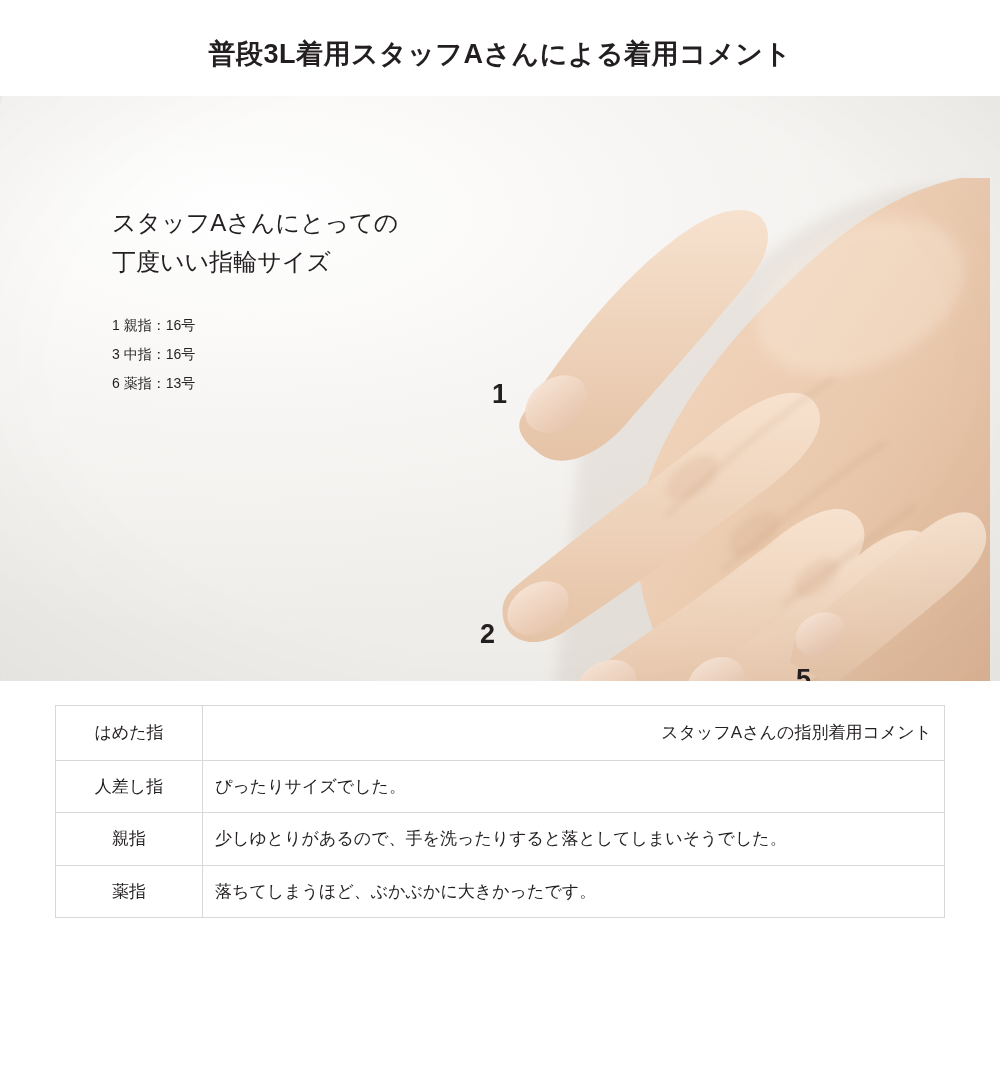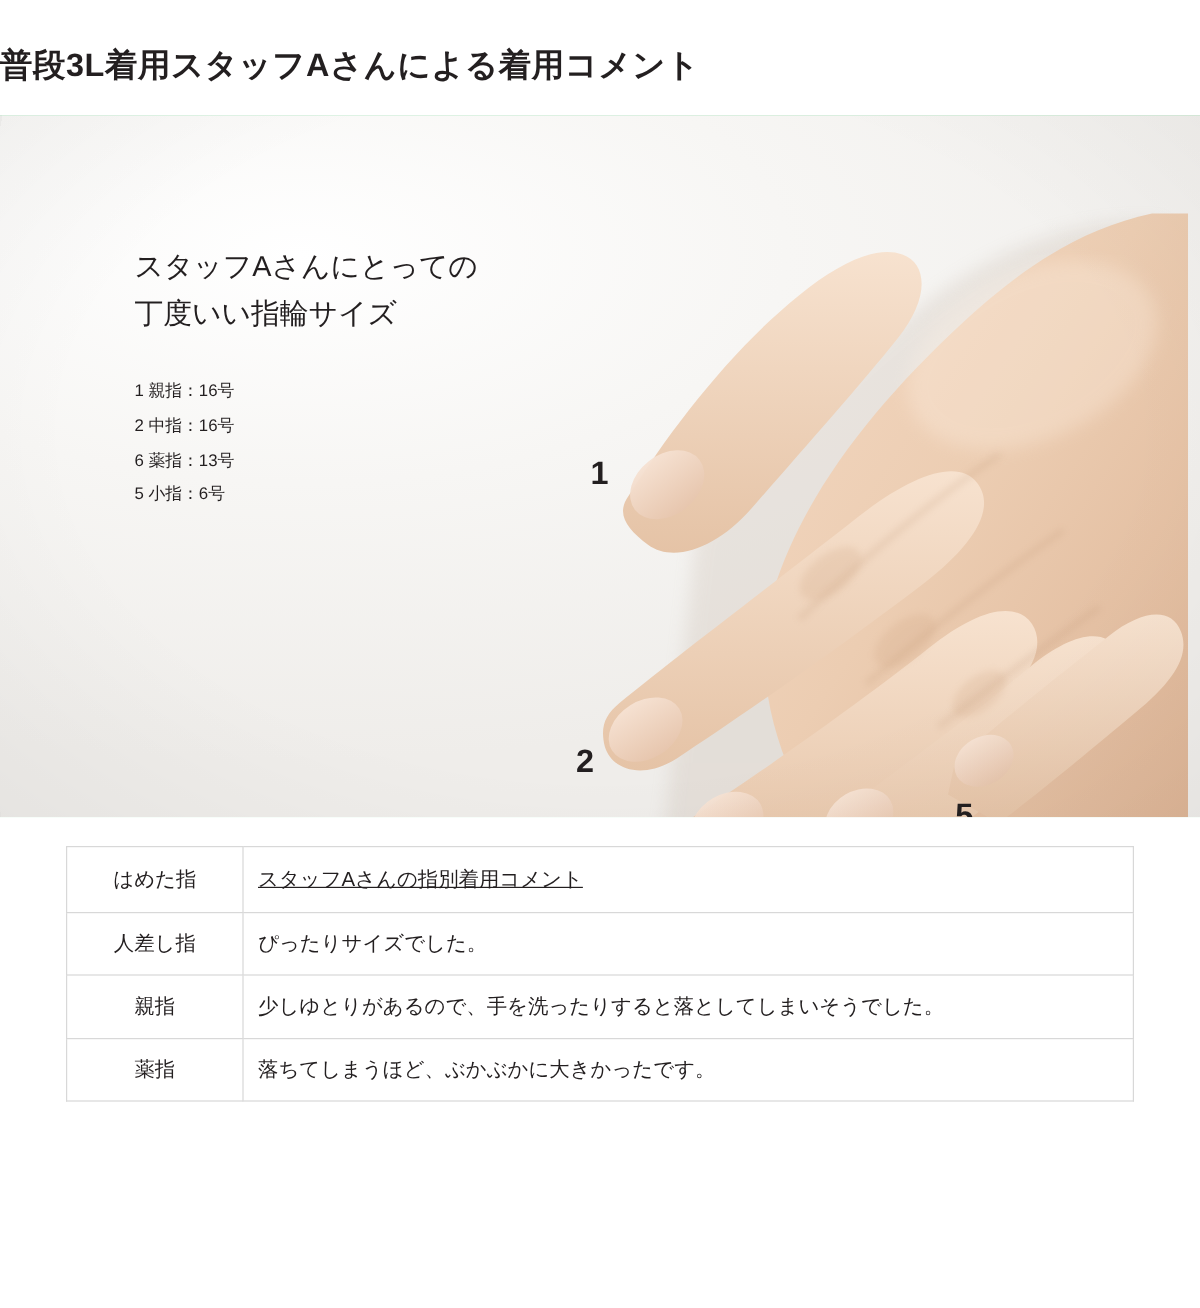--- a/index.html
+++ b/index.html
@@ -12,38 +12,38 @@
     height: 1090px;
     font-family: "Liberation Sans", "DejaVu Sans", sans-serif;
     color: #231f20;
     position: relative;
     overflow: hidden;
   }
 
   
   .page-title {
     width: 100%;
-    text-align: left;
+    text-align: center;
     font-size: 27px;
     font-weight: bold;
     letter-spacing: 0.5px;
     line-height: 1.2;
     padding-top: 38px;
     padding-bottom: 26px;
     box-sizing: border-box;
     color: #231f20;
   }
 
   
   .photo {
     position: relative;
     width: 1000px;
     height: 585px;
     overflow: hidden;
-    background: #22c55e;
+    background: #c2410c;
   }
   
   .cloth {
     position: absolute;
     inset: 0;
     background:
       radial-gradient(ellipse 900px 420px at 25% 20%, #ffffff 0%, #f7f6f4 45%, #efedea 100%),
       linear-gradient(115deg, #fbfbfa 0%, #f2f1ee 60%, #eceae6 100%);
   }
   .cloth::after {
@@ -132,21 +132,21 @@
     white-space: nowrap;
   }
   td.col-comment {
     padding-left: 18px;
   }
   tr.head-row td {
     text-align: center;
     padding-top: 14px;
     padding-bottom: 14px;
   }
-  tr.head-row td.col-comment { text-align: left; padding-left: 12px; text-decoration: underline; }
+  tr.head-row td.col-comment { text-align: right; padding-left: 12px; }
 </style>
 </head>
 <body>
 
 <div class="page-title">普段3L着用スタッフAさんによる着用コメント</div>
 
 <div class="photo">
   <div class="cloth"></div>
 
   <div class="hand-wrap">
@@ -242,23 +242,22 @@
     </svg>
   </div>
 
   <div class="vignette"></div>
 
   <div class="caption">
     <p class="caption-head">スタッフAさんにとっての
 丁度いい指輪サイズ</p>
     <ul class="size-list">
       <li>1 親指：16号</li>
-      <li>2 中指：16号</li>
+      <li>3 中指：16号</li>
       <li>6 薬指：13号</li>
-      <li>5 小指：6号</li>
     </ul>
   </div>
 
   <div class="marker" style="left:492px; top:285px;">1</div>
   <div class="marker" style="left:480px; top:525px;">2</div>
 
   <div class="marker" style="left:796px; top:570px;">5</div>
 </div>
 
 <div class="table-zone">

